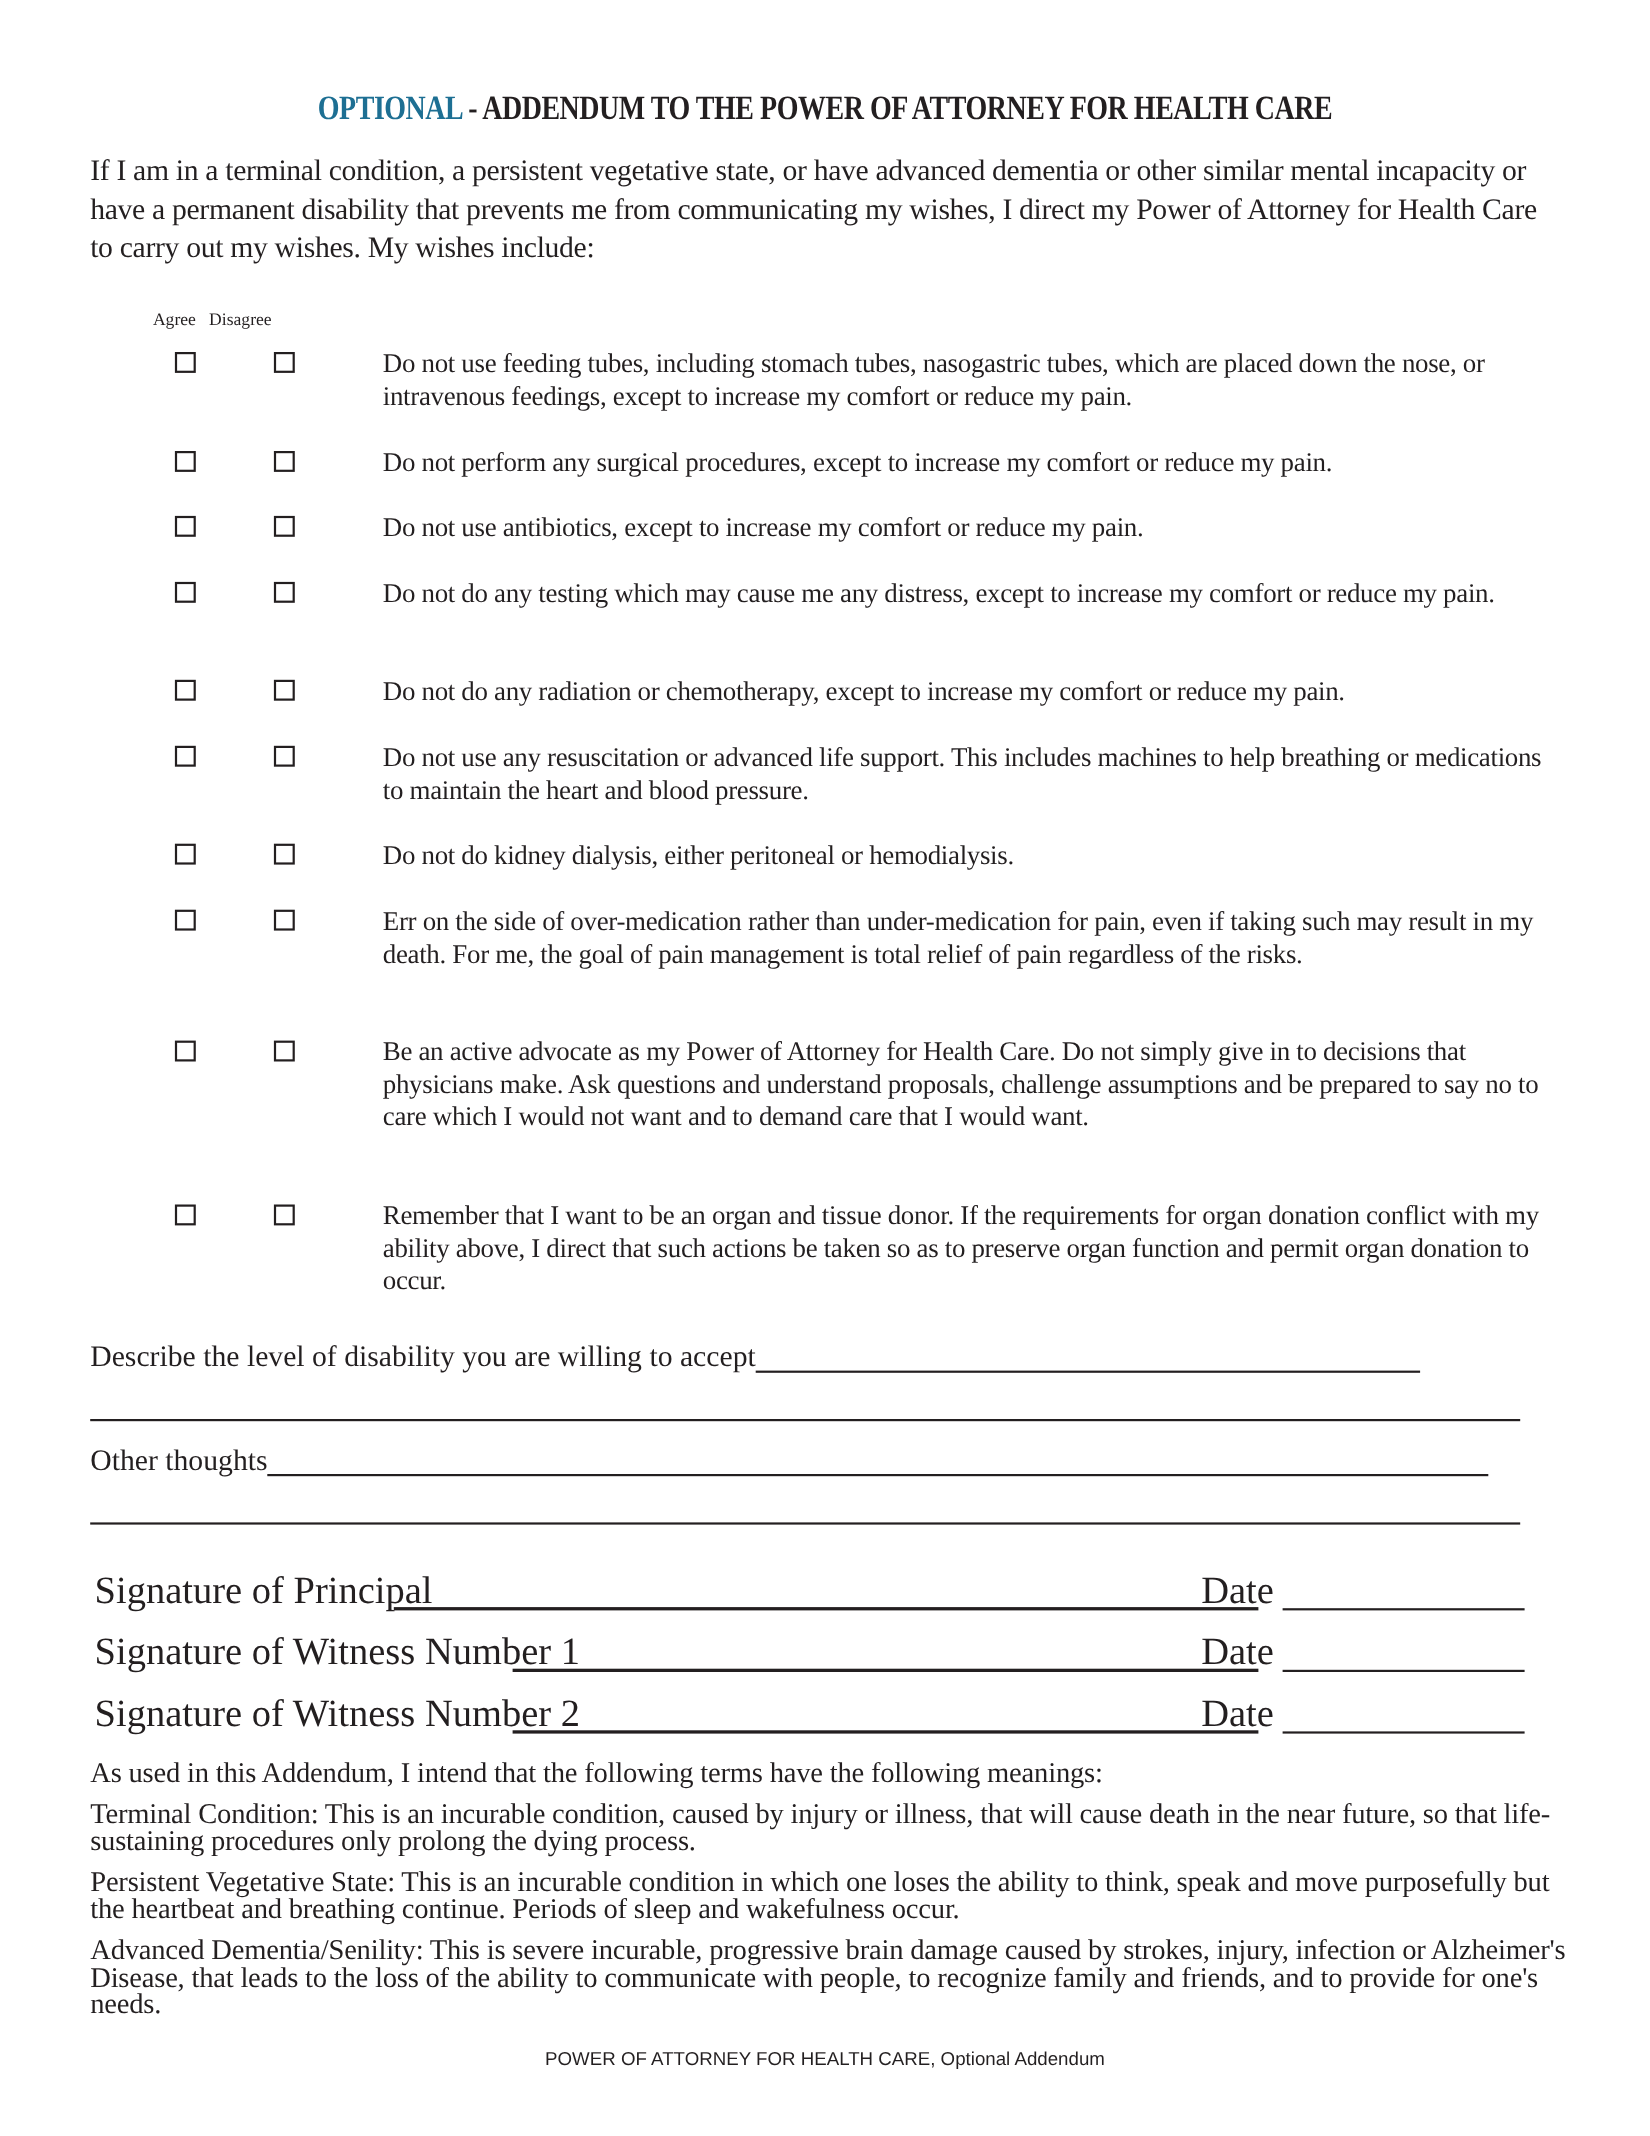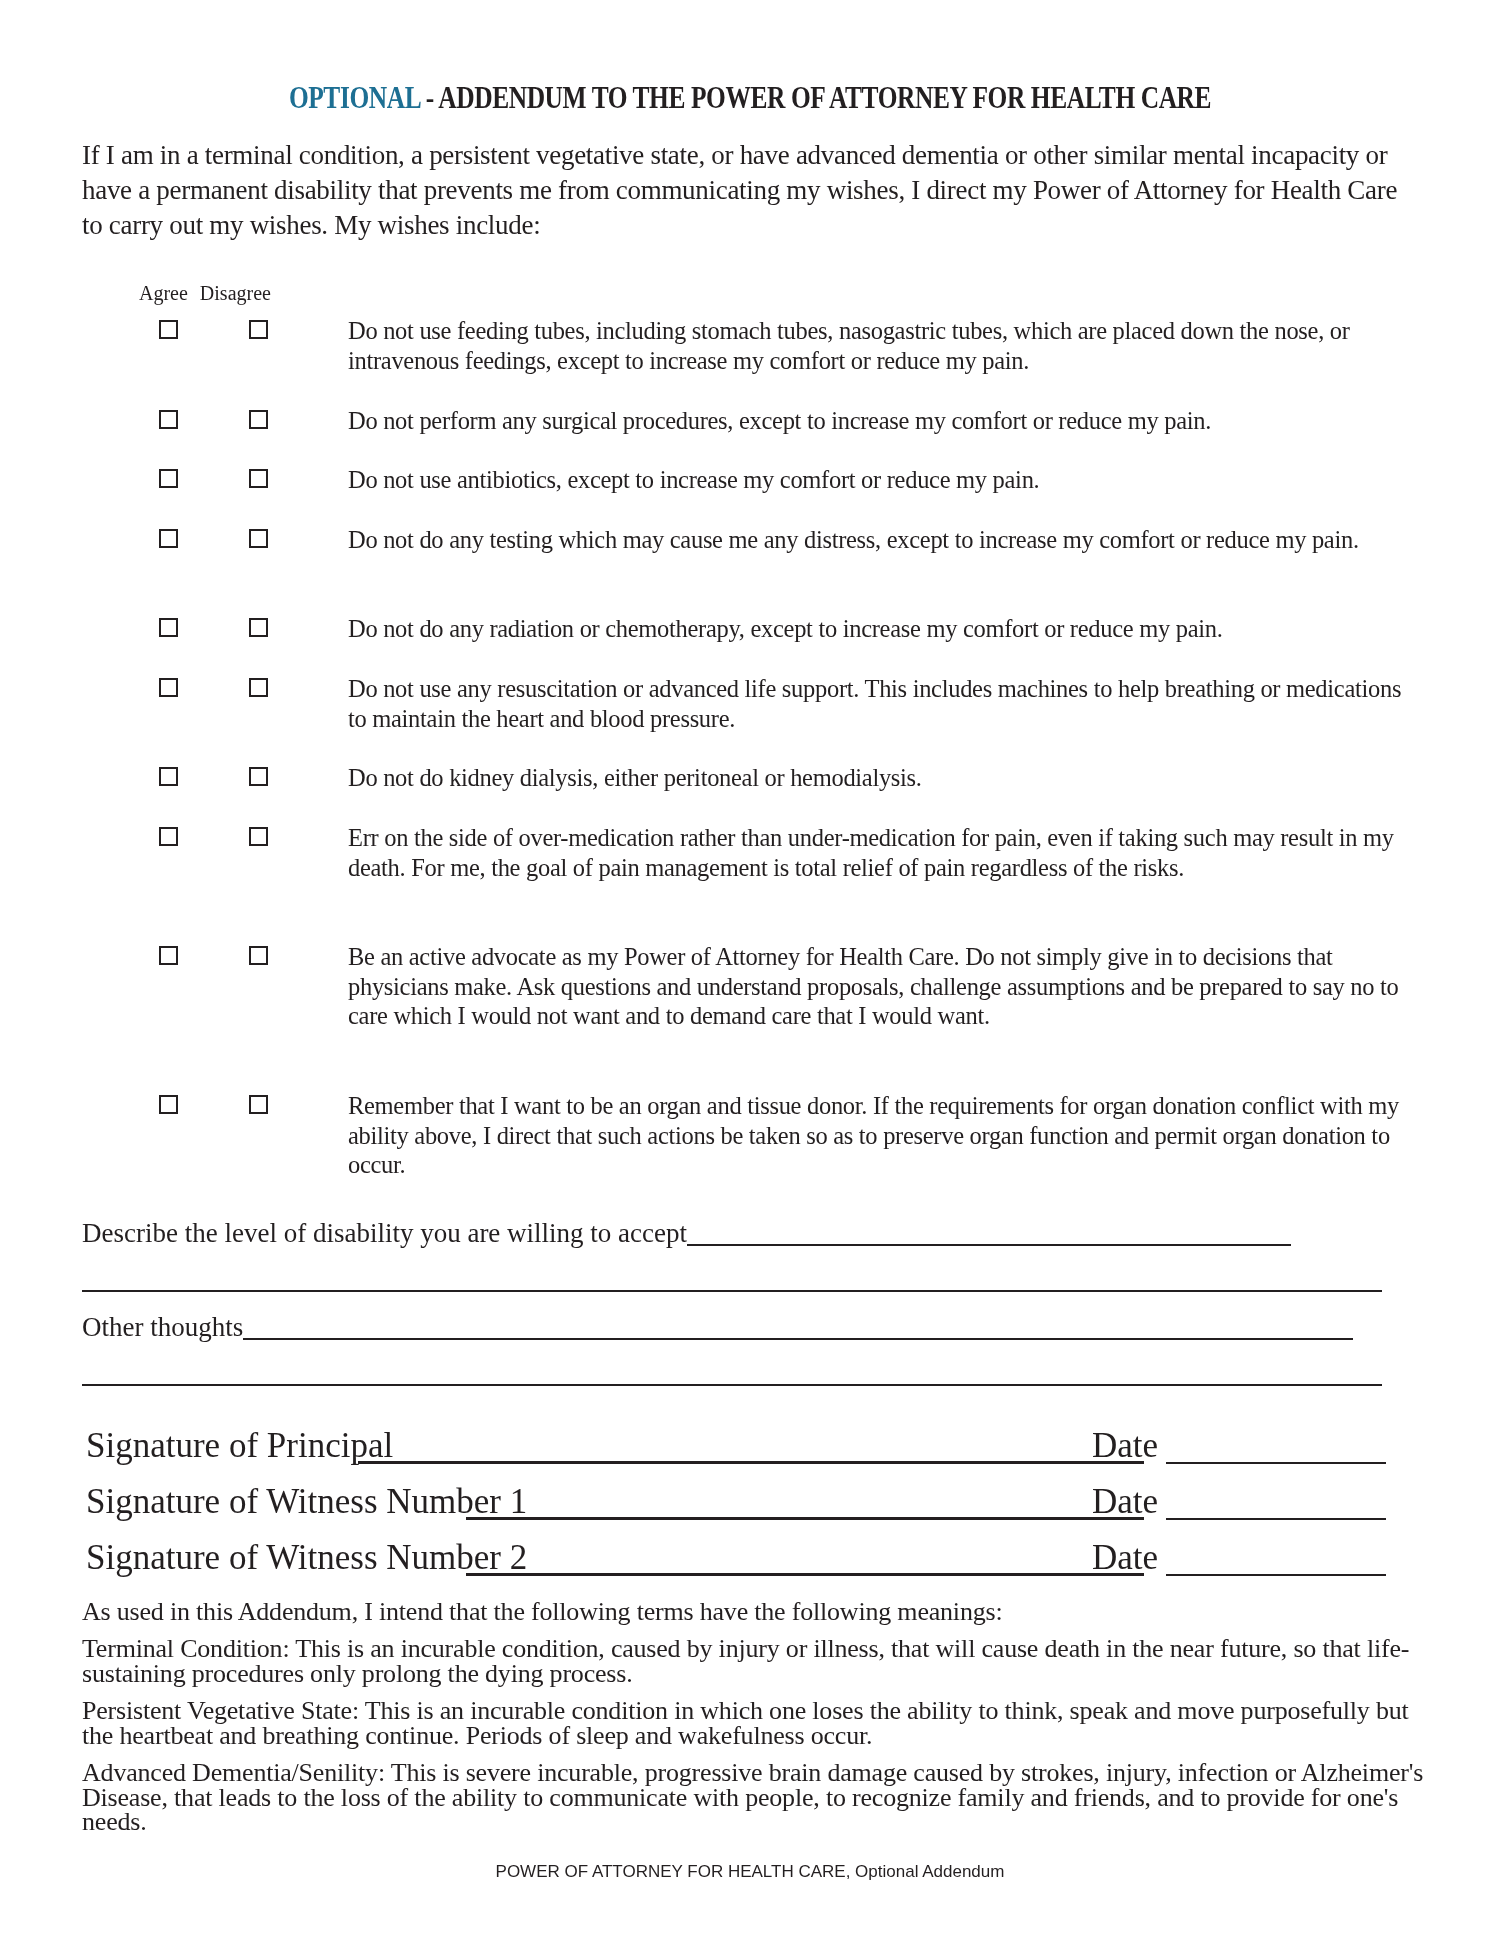--- a/index.html
+++ b/index.html
@@ -2,28 +2,28 @@
 <html><head>
 <meta charset="utf-8">
 <style>
   html, body { margin: 0; padding: 0; background: #ffffff; }
   body { width: 1500px; height: 1942px; position: relative; color: #231f20; font-family: "Liberation Serif", "DejaVu Serif", serif; overflow: hidden; }
   .page { position: absolute; left: 0; top: 0; width: 1500px; height: 1942px; }
   .title { position: absolute; top: 80px; left: 0; width: 1500px; text-align: center; font-family: "Liberation Serif", serif; font-weight: bold; font-size: 31px; letter-spacing: -0.5px; transform: scaleX(0.82); transform-origin: center; white-space: nowrap; }
   .title .optional { color: #1d6f93; font-weight: bold; }
   .title .rest { color: #231f20; }
   .intro { position: absolute; left: 82px; top: 138px; width: 1340px; font-size: 27px; line-height: 35px; letter-spacing: -0.3px; }
-  .col-labels { position: absolute; top: 282px; left: 139px; font-size: 20px; white-space: nowrap; }
+  .col-labels { position: absolute; top: 282px; left: 139px; font-size: 16px; white-space: nowrap; }
   .col-labels span { margin-right: 12px; }
   .item { position: absolute; left: 0; width: 1500px; }
   .cb { position: absolute; width: 19px; height: 19px; border: 2.5px solid #231f20; box-sizing: border-box; background: #fff; cursor: pointer; }
   .cb.agree { left: 159px; }
   .cb.disagree { left: 249px; }
   .item-text { position: absolute; left: 348px; width: 1075px; font-size: 24.5px; line-height: 29.5px; letter-spacing: -0.3px; }
-  .fill-row { position: absolute; left: 82px; font-size: 27px; white-space: nowrap; display: flex; align-items: flex-start; }
+  .fill-row { position: absolute; left: 82px; font-size: 27px; white-space: nowrap; display: flex; align-items: center; }
   .line { border-bottom: 2.5px solid #231f20; display: inline-block; height: 26px; }
   .full-line { position: absolute; left: 82px; width: 1300px; border-bottom: 2.5px solid #231f20; height: 0; }
   .sig-row { position: absolute; left: 86px; width: 1300px; font-size: 35px; height: 36px; }
   .sig-row .label { position: absolute; left: 0; bottom: 0; white-space: nowrap; }
   .sig-row .sig-line { position: absolute; bottom: 2px; right: 242px; border-bottom: 3px solid #231f20; }
   .sig-row .date-label { position: absolute; left: 1006px; bottom: 0; }
   .sig-row .date-line { position: absolute; left: 1080px; bottom: 2px; width: 220px; border-bottom: 2.5px solid #231f20; }
   .defs { position: absolute; left: 82px; width: 1345px; font-size: 26px; line-height: 24.5px; letter-spacing: -0.2px; }
   .footer { position: absolute; top: 1862px; left: 0; width: 1500px; text-align: center; font-family: "Liberation Sans", sans-serif; font-size: 17px; }
 </style>

